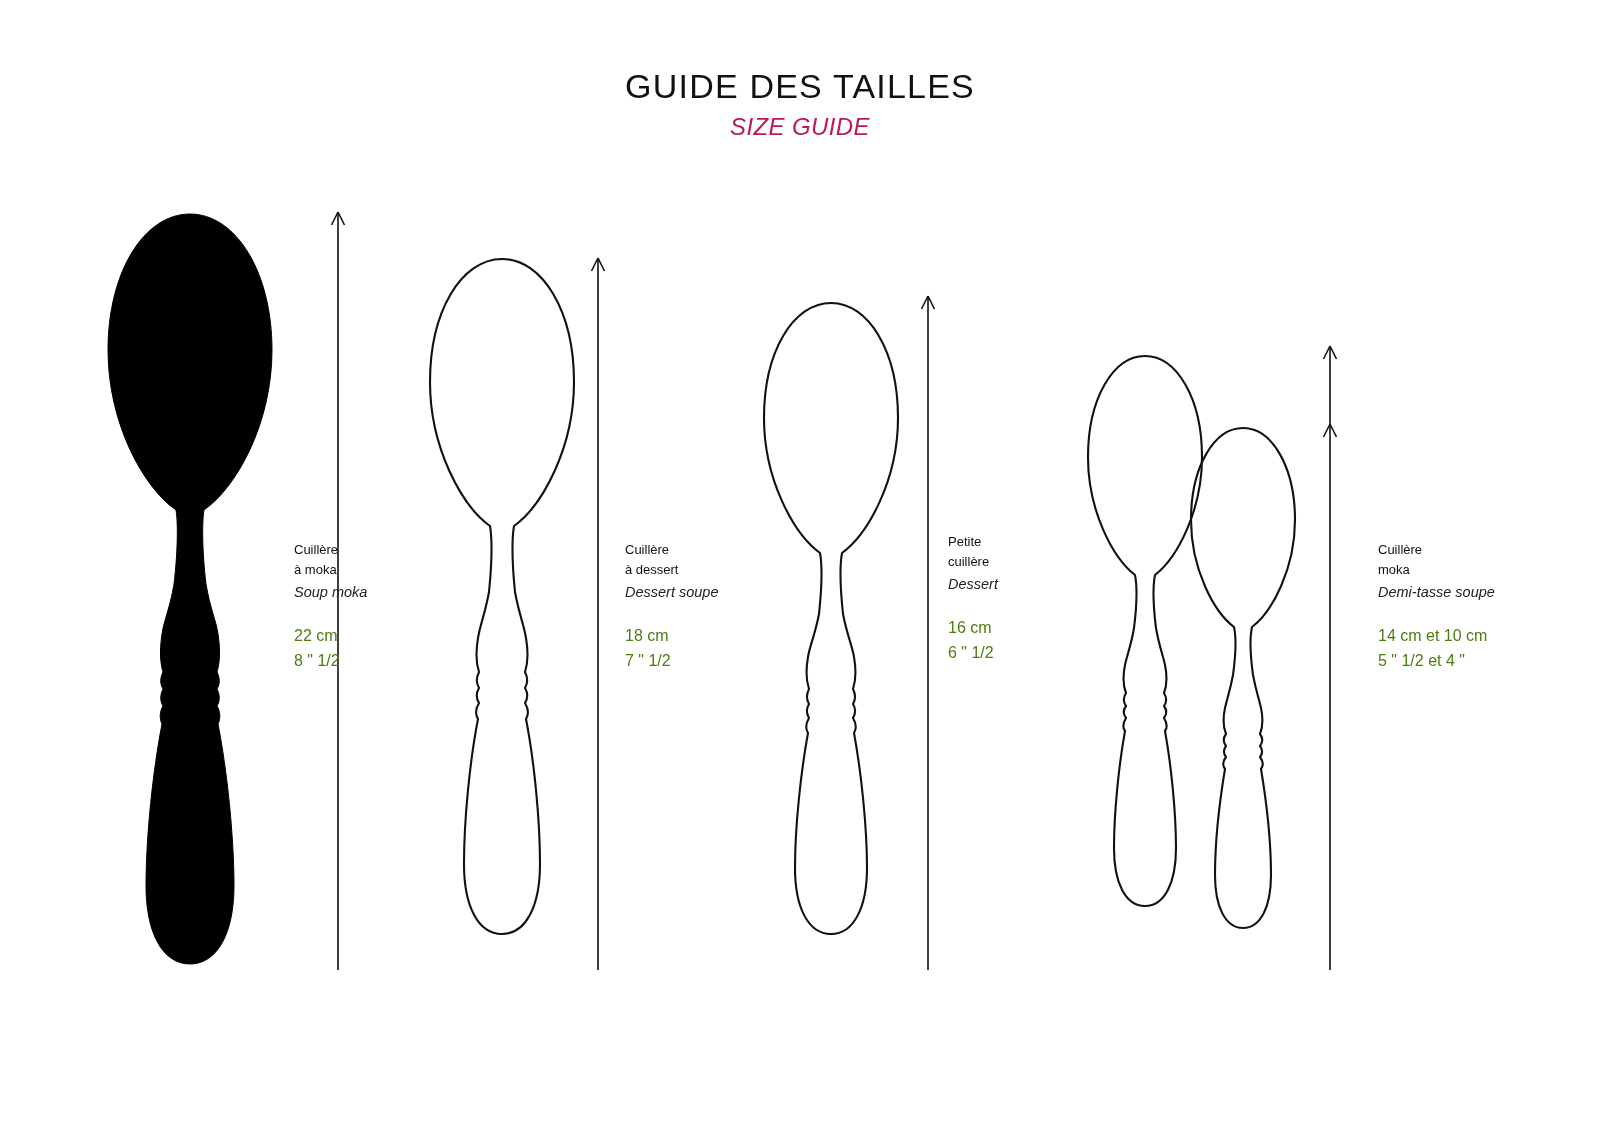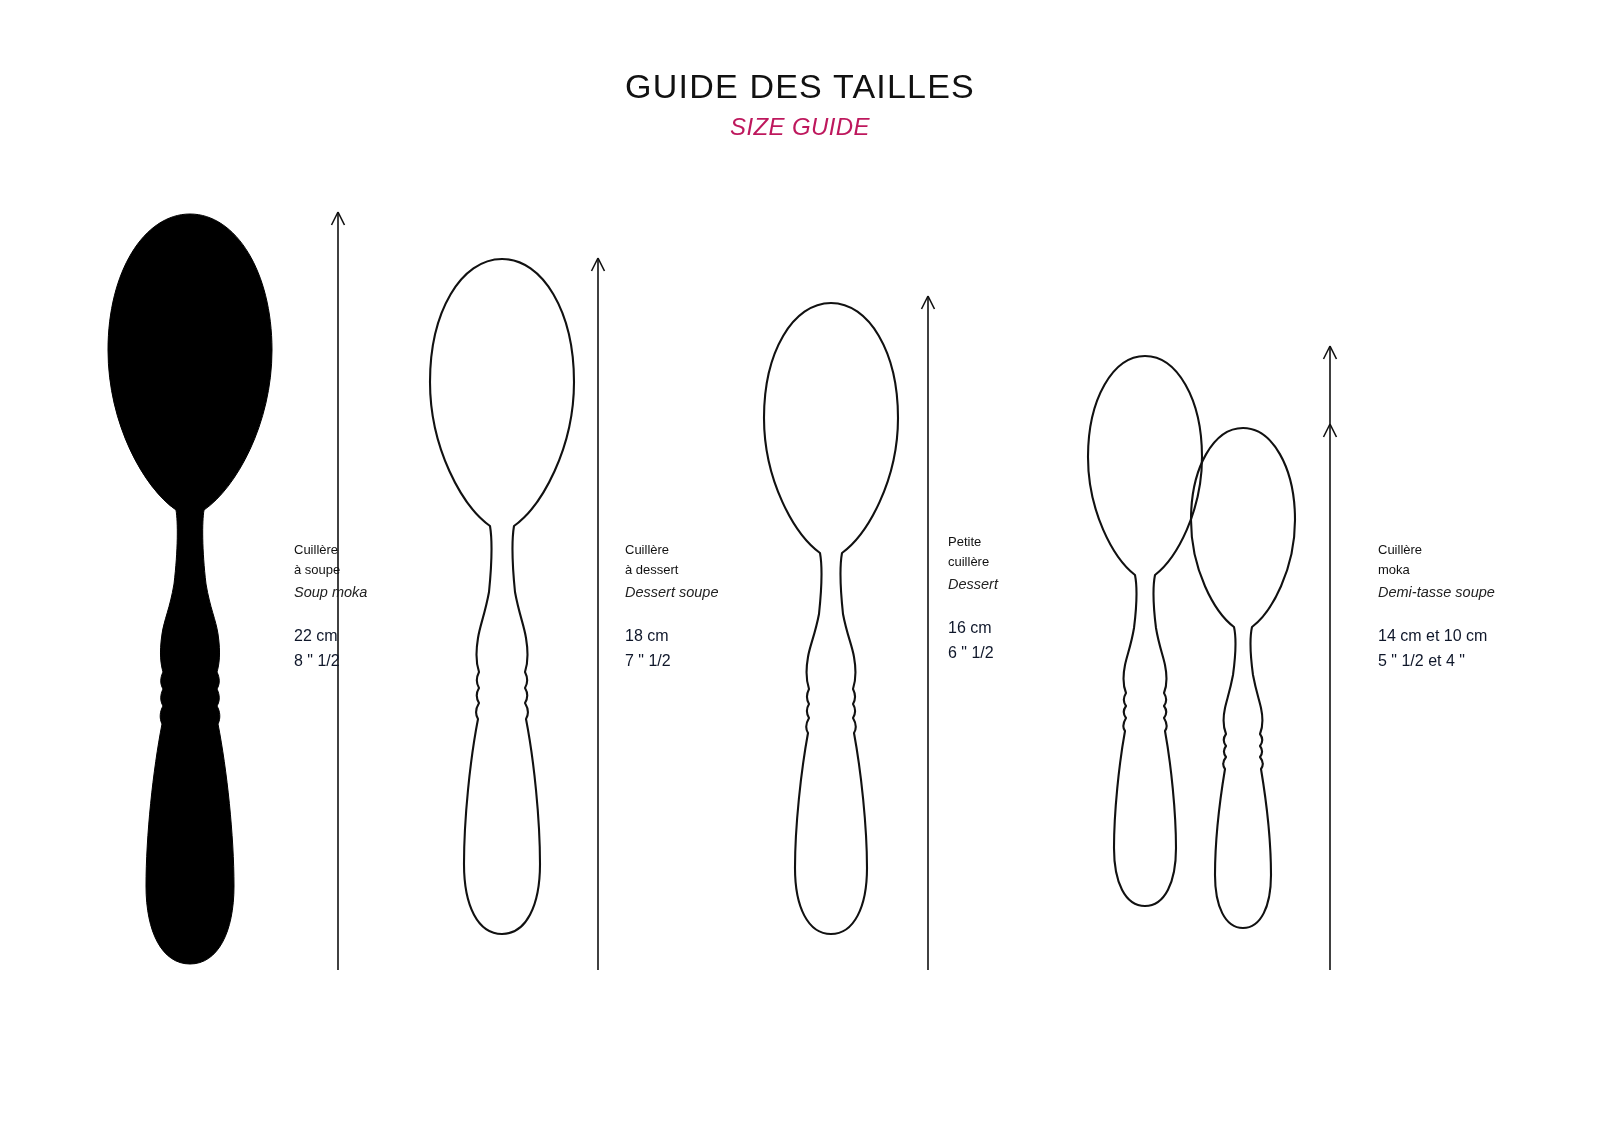--- a/index.html
+++ b/index.html
@@ -92,21 +92,21 @@
   }
   .label .en {
     font-style: italic;
     font-size: 14.5px;
     color: #222;
     margin-top: 1px;
   }
   .label .dims {
     margin-top: 20px;
     font-size: 16px;
-    color: #0f172a;
+    color: #4d7c0f;
   }
 </style>
 </head>
 <body>
 
 <div class="header">
   <div class="title">GUIDE DES TAILLES</div>
   <div class="subtitle">SIZE GUIDE</div>
 </div>
 
@@ -142,21 +142,21 @@
       <svg width="16" height="758" viewBox="0 0 16 758">
         <line x1="8" y1="0" x2="8" y2="758"></line>
         <line x1="8" y1="0" x2="1.5" y2="13"></line>
         <line x1="8" y1="0" x2="14.5" y2="13"></line>
       </svg>
     </div>
   </div>
 
   <div class="label" style="left:294px; top:540px;">
     <div class="name">Cuillère</div>
-    <div class="name">à soupe</div>
+    <div class="name">à moka</div>
     <div class="en">Soup moka</div>
     <div class="dims">
       <div>22 cm</div>
       <div>8 " 1/2</div>
     </div>
   </div>
 
   <div class="group" style="left:400px;width:310px;">
     <svg class="spoon" style="left:22px; top:256px;" width="160" height="700" viewBox="0 0 160 700">
       <path class="outline" d="

